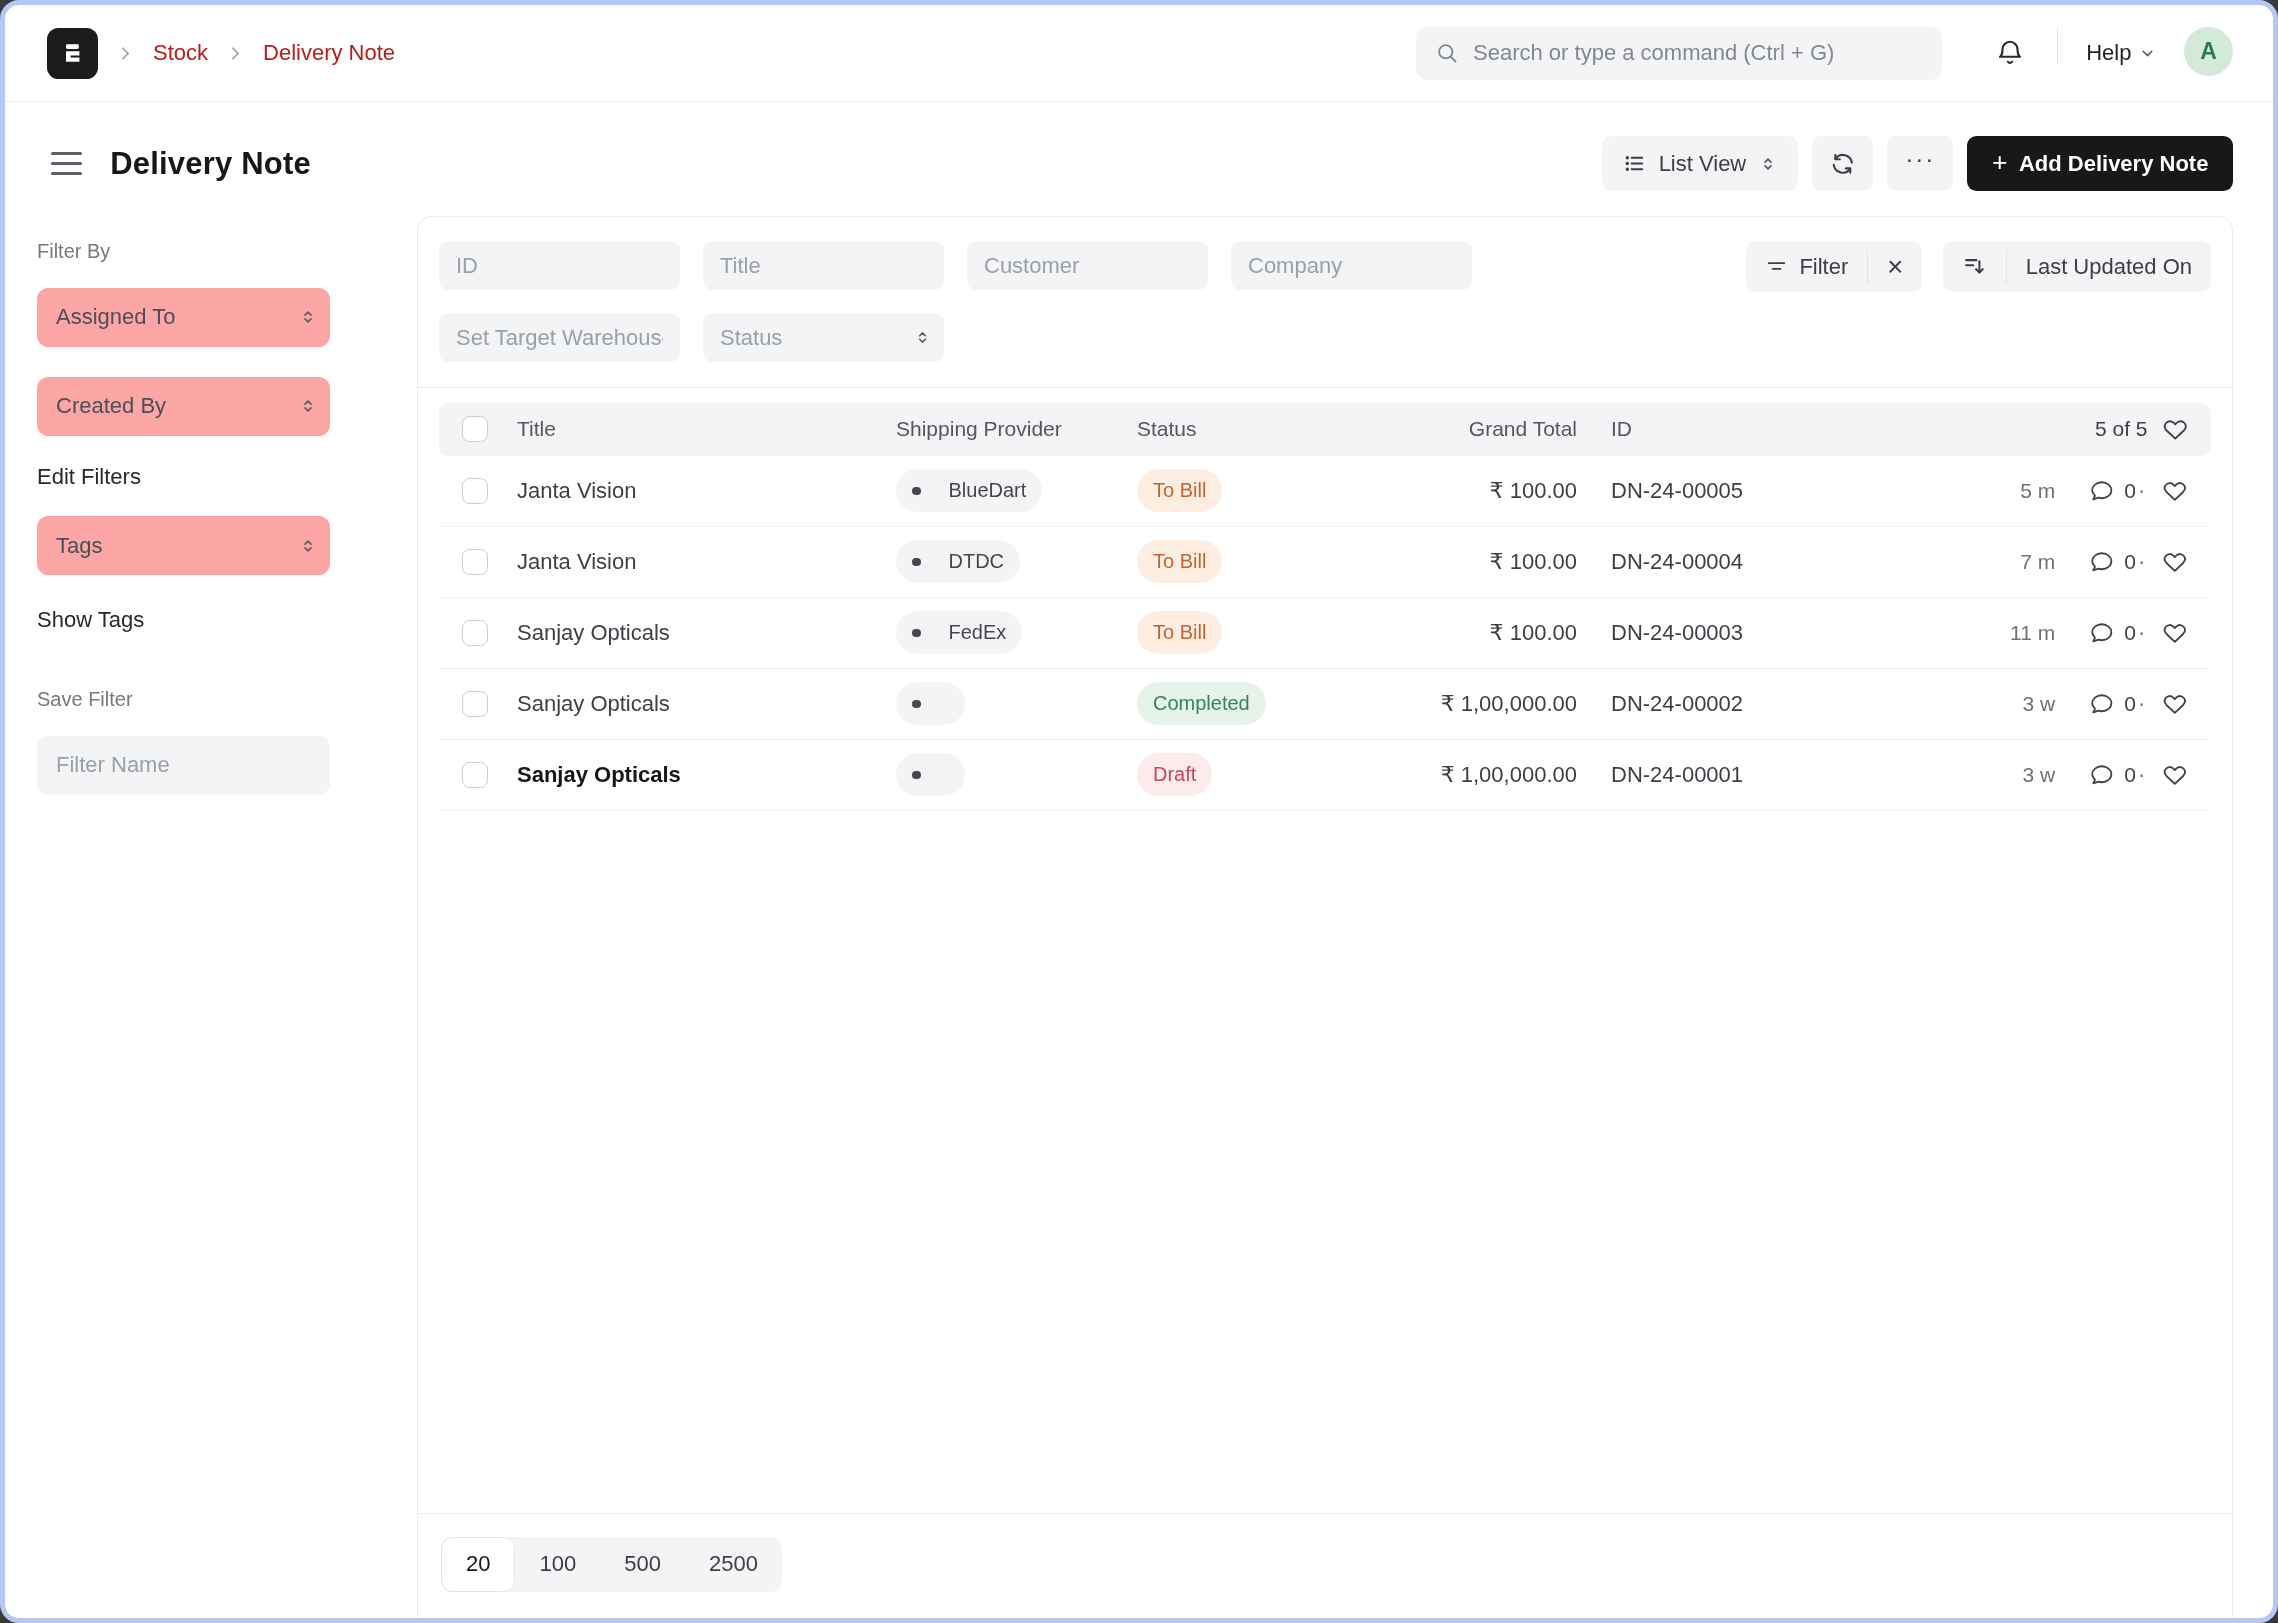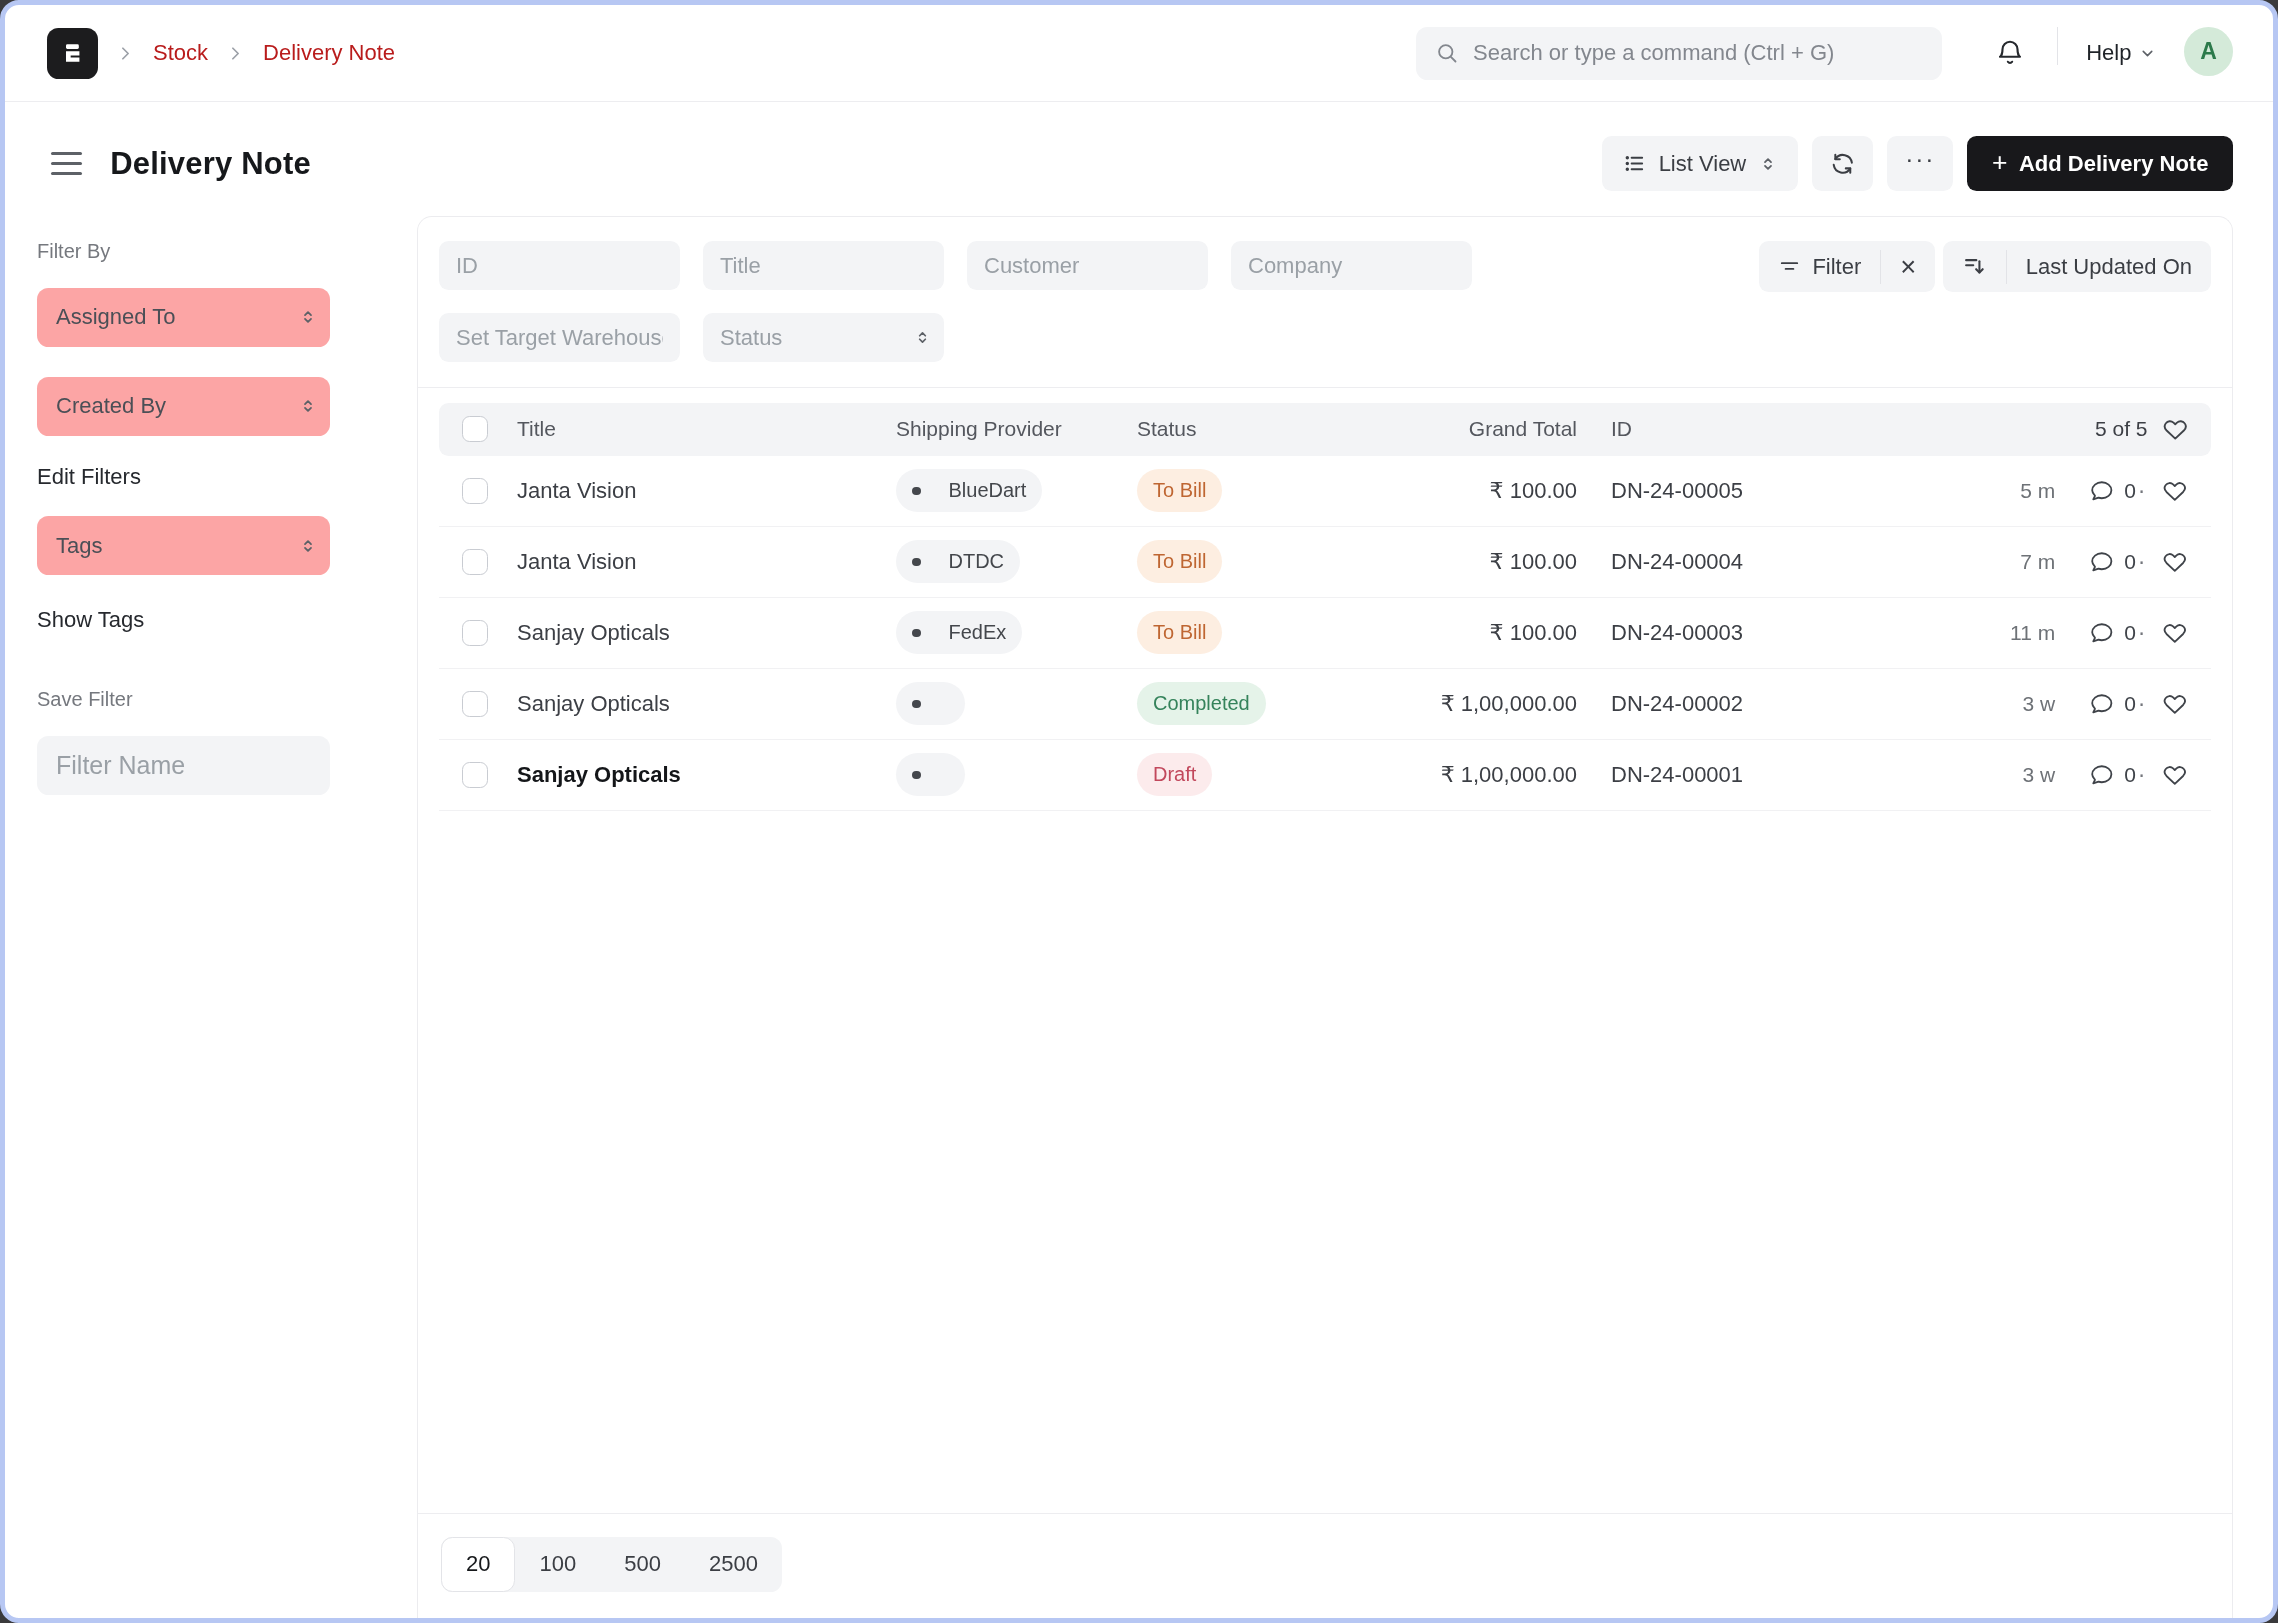--- a/index.html
+++ b/index.html
@@ -87,21 +87,21 @@
     background: #fca5a5; border-radius: 11.4px;
     display: flex; align-items: center; justify-content: space-between;
     padding: 0 13.2px 0 19px; cursor: pointer;
     font-size: 22px; color: #4b4f56;
   }
   .updown { color: #5d6167; }
   .side-link { display: inline-block; font-size: 22px; color: #26292e; cursor: pointer; }
   .side-input {
     width: 293px; height: 59px; margin-top: 24.6px;
     background: #f3f4f6; border: none; border-radius: 11.4px;
-    padding: 0 19px; font-size: 25px; color: #1f2328; font-family: inherit;
+    padding: 0 19px; font-size: 22px; color: #1f2328; font-family: inherit;
   }
   .side-input::placeholder { color: #9aa0a6; }
   .mt-32 { margin-top: 30px; } .mt-30 { margin-top: 28px; } .mt-34 { margin-top: 32px; } .mt-58 { margin-top: 55px; }
   
   .panel {
     flex: 1; margin-right: 40px; min-width: 0;
     border: 0.9px solid #ececef; border-bottom: none;
     border-radius: 15px 15px 0 0;
     display: flex; flex-direction: column;
   }
@@ -115,21 +115,21 @@
     width: 241px; height: 49px;
     background: #f3f4f6; border: none; border-radius: 9.5px;
     padding: 0 17px; font-size: 22px; color: #1f2328; font-family: inherit;
   }
   .f-input::placeholder { color: #9aa0a6; }
   .f-select {
     width: 241px; height: 49px; background: #f3f4f6; border-radius: 9.5px;
     display: flex; align-items: center; justify-content: space-between;
     padding: 0 13.2px 0 17px; cursor: pointer; font-size: 22px; color: #9aa0a6;
   }
-  .filter-actions { margin-left: auto; display: flex; gap: 8px; }
+  .filter-actions { margin-left: auto; display: flex; gap: 21px; }
   .split-pill { display: flex; align-items: stretch; background: #f3f4f6; border-radius: 9.5px; height: 51px; overflow: hidden; }
   .split-pill .seg {
     display: flex; align-items: center; gap: 11.4px;
     background: none; border: none; cursor: pointer;
     font-size: 22px; color: #3b3e44; font-family: inherit; padding: 0 19px;
   }
   .split-pill .seg-divider { width: 0.9px; background: #e2e3e7; margin: 8.5px 0; }
   .x-glyph { font-size: 27.4px; color: #3b3e44; line-height: 1; }
   
   .table-header {

